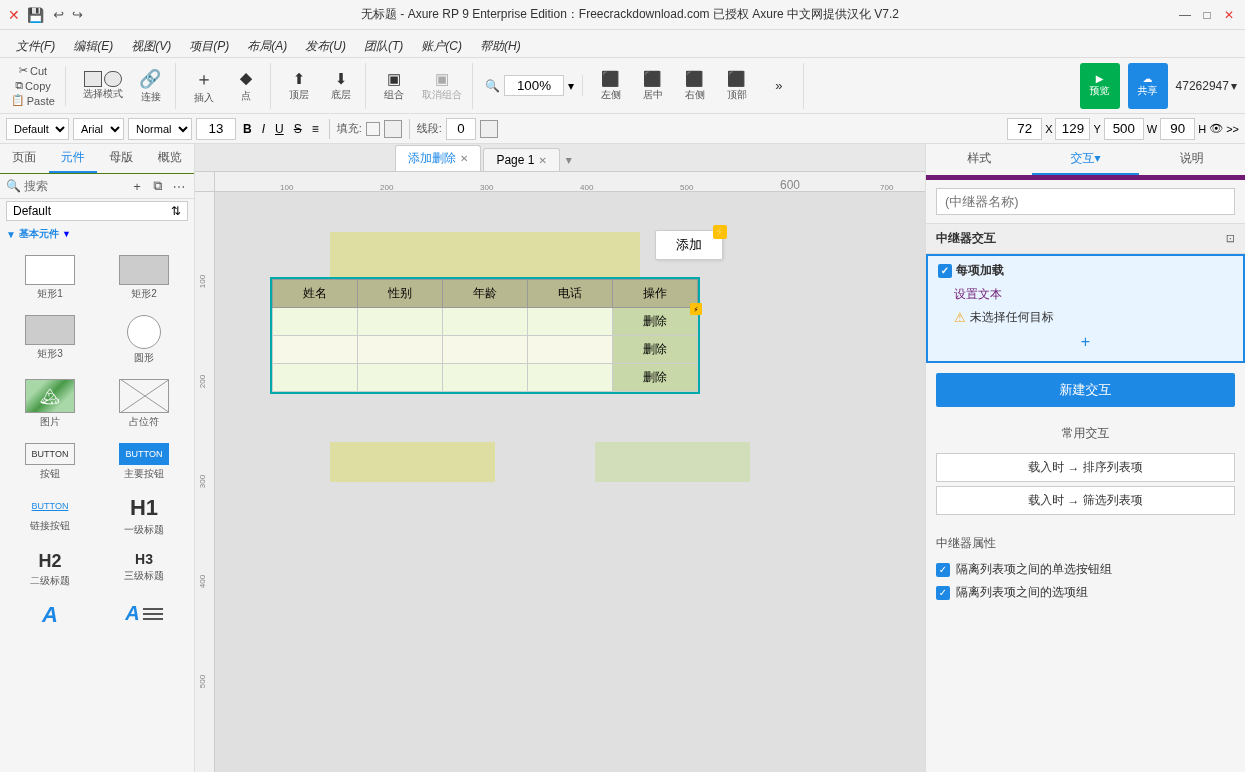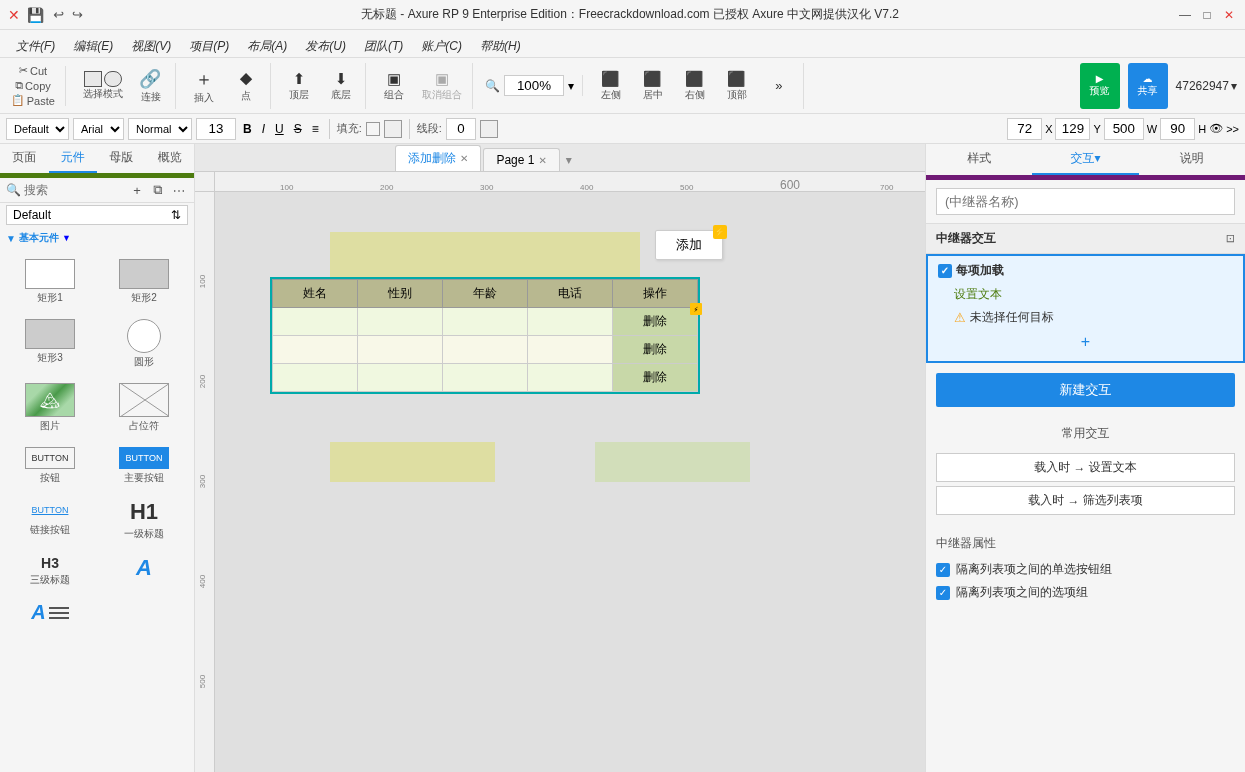--- a/index.html
+++ b/index.html
@@ -37,21 +37,21 @@
     .format-coords { display: flex; align-items: center; gap: 3px; font-size: 11px; }
 
     
     .tab-bar { height: 28px; background: #e8e8e8; display: flex; align-items: flex-end; border-bottom: 1px solid #ccc; padding-left: 200px; }
     .tab { padding: 4px 12px; font-size: 12px; cursor: pointer; border: 1px solid #ccc; border-bottom: none; background: #f5f5f5; margin-right: 2px; display: flex; align-items: center; gap: 4px; border-radius: 3px 3px 0 0; }
     .tab.active { background: white; color: #1e88e5; }
     .tab-close { font-size: 10px; color: #888; cursor: pointer; }
 
     
     .left-panel { width: 195px; background: #f5f5f5; border-right: 1px solid #ddd; display: flex; flex-direction: column; }
-    .left-panel-tabs { display: flex; border-bottom: 5px solid #4d7c0f; }
+    .left-panel-tabs { display: flex; border-bottom: 1px solid #4d7c0f; }
     .lp-tab { flex: 1; text-align: center; padding: 5px 2px; font-size: 12px; cursor: pointer; color: #555; }
     .lp-tab.active { color: #1e88e5; border-bottom: 2px solid #1e88e5; }
     .lp-toolbar { display: flex; align-items: center; justify-content: space-between; padding: 3px 6px; border-bottom: 1px solid #ddd; }
     .lp-search { display: flex; align-items: center; gap: 3px; flex: 1; }
     .lp-search input { border: none; background: transparent; outline: none; font-size: 12px; width: 100%; }
     .lp-actions { display: flex; gap: 3px; }
     .lp-action-btn { width: 18px; height: 18px; cursor: pointer; display: flex; align-items: center; justify-content: center; font-size: 13px; color: #555; }
     .category-label { display: flex; align-items: center; gap: 3px; padding: 4px 6px; font-size: 11px; color: #333; font-weight: bold; }
     .category-label span { color: #1e88e5; font-size: 10px; }
     .default-select { display: flex; align-items: center; justify-content: space-between; padding: 2px 6px; border: 1px solid #ccc; margin: 2px 6px; background: white; cursor: pointer; font-size: 12px; }
@@ -84,21 +84,21 @@
     .rp-tab { flex: 1; text-align: center; padding: 6px 2px; font-size: 12px; cursor: pointer; color: #555; }
     .rp-tab.active { color: #1e88e5; border-bottom: 2px solid #1e88e5; }
     .rp-content { flex: 1; overflow-y: auto; padding: 0; }
     .relay-name-input { width: 100%; border: 1px solid #ccc; padding: 6px 10px; font-size: 13px; color: #aaa; background: white; margin-bottom: 8px; }
     .section-header { display: flex; align-items: center; justify-content: space-between; padding: 6px 10px; font-size: 12px; color: #333; background: #eee; border-top: 1px solid #ddd; border-bottom: 1px solid #ddd; }
     .section-title { font-weight: bold; }
     .section-icon { font-size: 11px; color: #666; cursor: pointer; }
     .event-block { background: #e8f4ff; border: 2px solid #1e88e5; margin: 0; padding: 6px 10px; }
     .event-title { display: flex; align-items: center; gap: 4px; font-size: 12px; font-weight: bold; color: #333; margin-bottom: 4px; }
     .event-title .checkbox { width: 14px; height: 14px; background: #1e88e5; border-radius: 2px; display: flex; align-items: center; justify-content: center; color: white; font-size: 10px; }
-    .action-item { padding: 3px 16px; font-size: 12px; color: #4d7c0f; }
+    .action-item { padding: 3px 16px; font-size: 12px; color: #701a75; }
     .warning-item { display: flex; align-items: center; gap: 4px; padding: 3px 16px; font-size: 12px; color: #333; }
     .warning-icon { color: #f5a623; font-size: 13px; }
     .add-action { text-align: center; padding: 4px; font-size: 16px; color: #1e88e5; cursor: pointer; }
     .new-interaction-btn { background: #1e88e5; color: white; border: none; width: calc(100% - 20px); margin: 10px; padding: 8px; font-size: 13px; cursor: pointer; border-radius: 2px; }
     .common-section { padding: 8px 10px; }
     .common-title { font-size: 12px; color: #555; text-align: center; margin-bottom: 11px; }
     .common-btn { display: block; width: 100%; border: 1px solid #ccc; background: white; padding: 5px 10px; font-size: 12px; color: #333; text-align: center; cursor: pointer; margin-bottom: 4px; }
     .relay-props { padding: 8px 10px; }
     .relay-props-title { font-size: 12px; color: #555; margin-bottom: 6px; }
     .checkbox-row { display: flex; align-items: center; gap: 6px; padding: 3px 0; font-size: 12px; color: #333; }
@@ -364,20 +364,24 @@
         <div class="component-item">
           <div class="link-btn-shape">BUTTON</div>
           <span class="comp-label">链接按钮</span>
         </div>
         <div class="component-item">
           <div class="h1-shape">H1</div>
           <span class="comp-label">一级标题</span>
         </div>
 
         <div class="component-item">
+          <div class="h2-shape">H2</div>
+          <span class="comp-label">二级标题</span>
+        </div>
+        <div class="component-item">
           <div class="h3-shape">H3</div>
           <span class="comp-label">三级标题</span>
         </div>
 
         <div class="component-item">
           <div class="text-shape">A</div>
           <span class="comp-label"></span>
         </div>
         <div class="component-item">
           <div style="display:flex; align-items:center; gap:3px; font-size:20px; color:#1e88e5;">
@@ -533,21 +537,21 @@
         </div>
 
         <button class="new-interaction-btn">
           <span>新建交互</span>
         </button>
 
         
         <div class="common-section">
           <div class="common-title">常用交互</div>
           <button class="common-btn">
-            <span>载入时 → 设置文本</span>
+            <span>载入时 → 排序列表项</span>
           </button>
           <button class="common-btn">
             <span>载入时 → 筛选列表项</span>
           </button>
         </div>
 
         
         <div class="relay-props">
           <div class="relay-props-title">中继器属性</div>
           <div class="checkbox-row">

